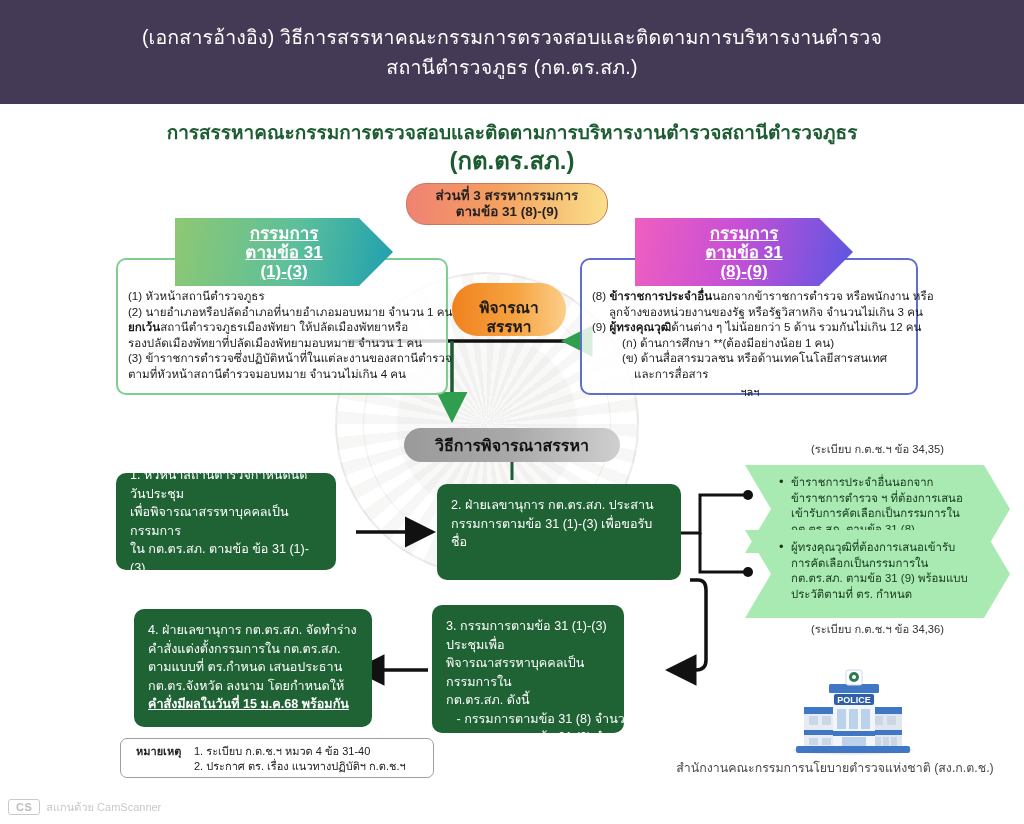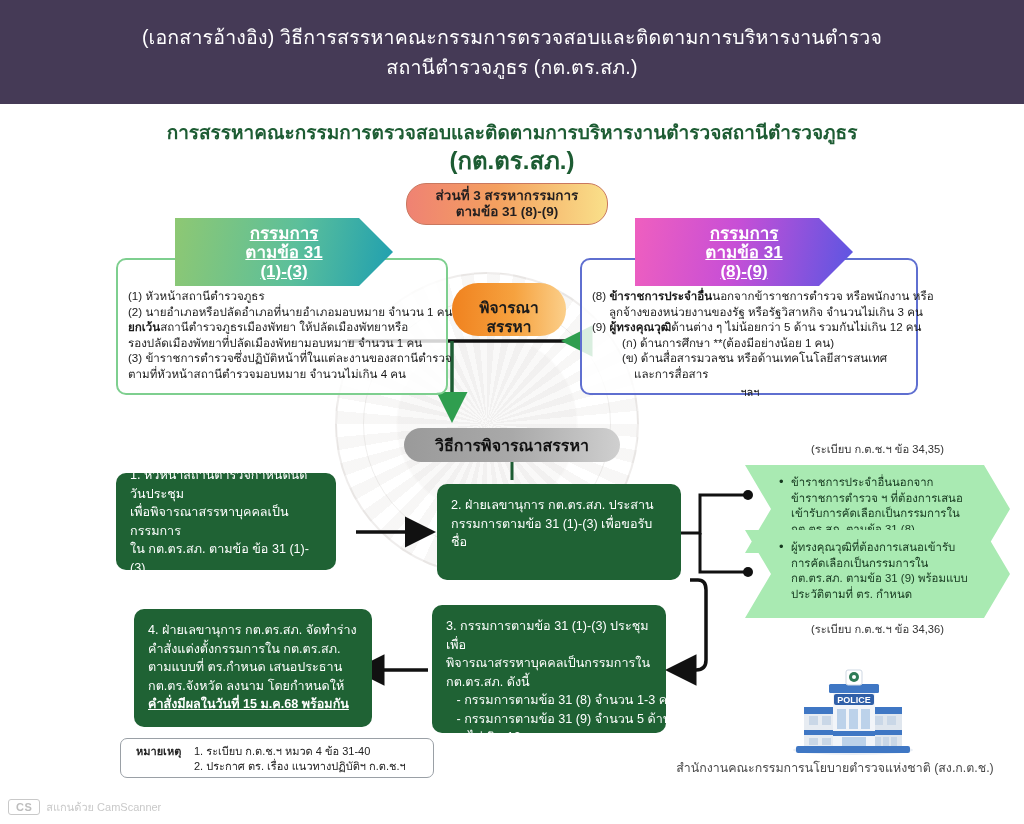--- a/index.html
+++ b/index.html
@@ -102,21 +102,21 @@
 
   
   .gbox{
     position:absolute;background:#1f6234;border-radius:10px;
     color:#ffffff;box-sizing:border-box;padding:12px 14px;
     font-size:12.6px;line-height:18.5px;z-index:3;
   }
   .gbox .u{font-weight:bold;text-decoration:underline;}
   .g1{left:116px;top:473px;width:220px;height:97px;display:flex;align-items:center;}
   .g2{left:437px;top:484px;width:244px;height:96px;display:flex;align-items:flex-start;}
-  .g3{left:432px;top:605px;width:234px;height:128px;}
+  .g3{left:432px;top:605px;width:192px;height:128px;}
   .g4{left:116px;top:609px;width:238px;height:118px;margin-left:18px;}
 
   
   .lchev{
     position:absolute;background:#a9eab2;
     clip-path:polygon(0 0, calc(100% - 26px) 0, 100% 50%, calc(100% - 26px) 100%, 0 100%, 26px 50%);
     box-sizing:border-box;padding:10px 30px 10px 34px;
     font-size:11.4px;line-height:15.6px;color:#16391f;z-index:3;
   }
   .c1{left:745px;top:465px;width:265px;height:88px;}

